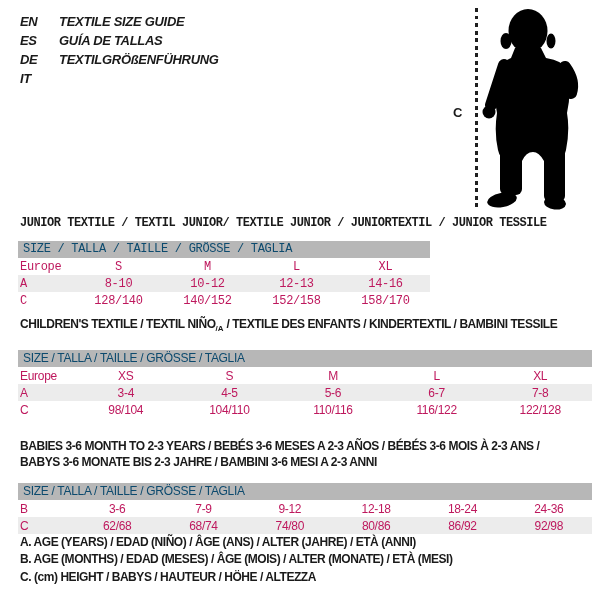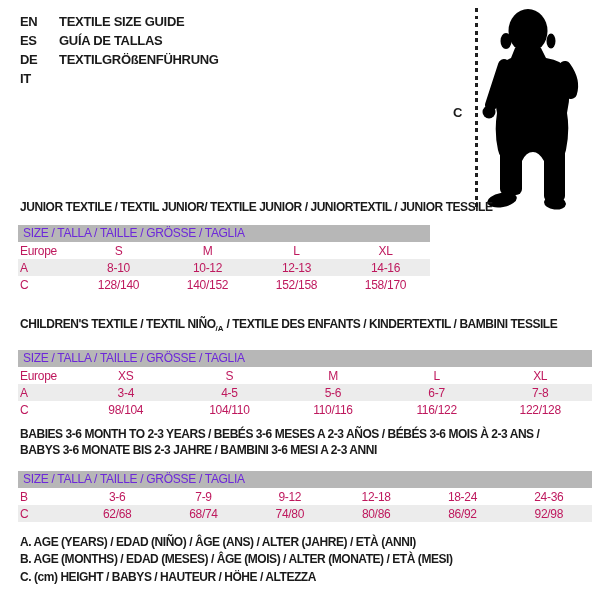--- a/index.html
+++ b/index.html
@@ -3,39 +3,39 @@
 <meta charset="utf-8">
 <style>
   html,body{margin:0;padding:0;background:#fff;}
   .page{
     position:relative;width:600px;height:600px;background:#fff;overflow:hidden;
     font-family:"Liberation Sans", sans-serif;color:#1a1a1a;
     --bar:#b7b7b7;--shade:#ececec;
   }
   
   .lang-block{position:absolute;left:20px;top:12px;}
-  .lang-row{display:flex;height:19px;align-items:center;font-weight:bold;font-size:13px;letter-spacing:-0.3px;white-space:nowrap;}
+  .lang-row{display:flex;height:19px;align-items:center;font-weight:bold;font-size:13px;letter-spacing:-0.3px;white-space:nowrap;font-style:italic;}
   .lang-code{width:39px;flex:0 0 39px;}
   
   .dotted-line{position:absolute;left:475px;top:8px;width:3px;height:200px;
     background:repeating-linear-gradient(to bottom,#1f1f1f 0 4px,transparent 4px 7.5px);}
   .c-label{position:absolute;left:453px;top:105px;font-size:13px;font-weight:bold;}
   svg.baby{position:absolute;left:481px;top:5px;width:114px;height:205px;}
   
   .tbl-section{position:absolute;left:18px;}
-  .t1{top:199px;width:412px;}
+  .t1{top:215px;width:412px;font-family:Liberation Mono, monospace;}
   .t2{top:316px;width:574px;}
-  .t3{top:426px;width:574px;}
+  .t3{top:438px;width:574px;}
   .tbl-title{font-weight:bold;font-size:12px;letter-spacing:-0.45px;line-height:16px;white-space:nowrap;margin-left:2px;}
   .tbl-title sub{font-size:8px;letter-spacing:0;}
   .t1 .size-bar{margin-top:10px;}
   .t2 .size-bar{margin-top:13px;}
   .t3 .size-bar{margin-top:13px;}
   .size-bar{height:17px;background:var(--bar);font-size:12px;line-height:17px;padding-left:5px;
-    letter-spacing:-0.3px;color:#6d28d9;box-sizing:border-box;white-space:nowrap;}
+    letter-spacing:-0.3px;color:#0c4a6e;box-sizing:border-box;white-space:nowrap;}
   table.size-table{width:100%;border-collapse:collapse;table-layout:fixed;}
   .size-table td{height:17px;font-size:12px;padding:0;text-align:center;color:#be185d;letter-spacing:-0.3px;white-space:nowrap;}
   .size-table td.row-label{text-align:left;padding-left:2px;width:54px;}
   .size-table tr.shaded{background:var(--shade);}
   
   .legend{position:absolute;left:20px;top:534px;}
   .legend-line{font-weight:bold;font-size:12px;line-height:17.4px;letter-spacing:-0.45px;white-space:nowrap;}
 </style>
 </head>
 <body>

